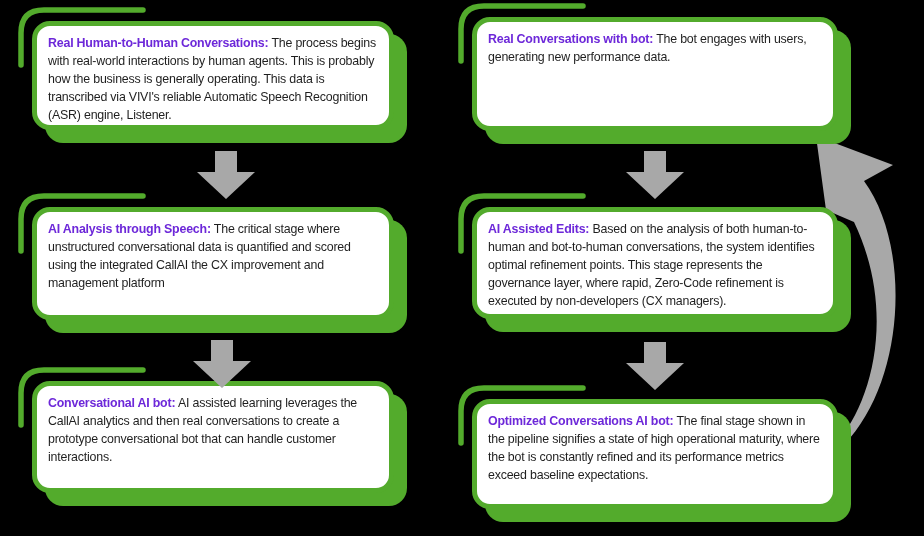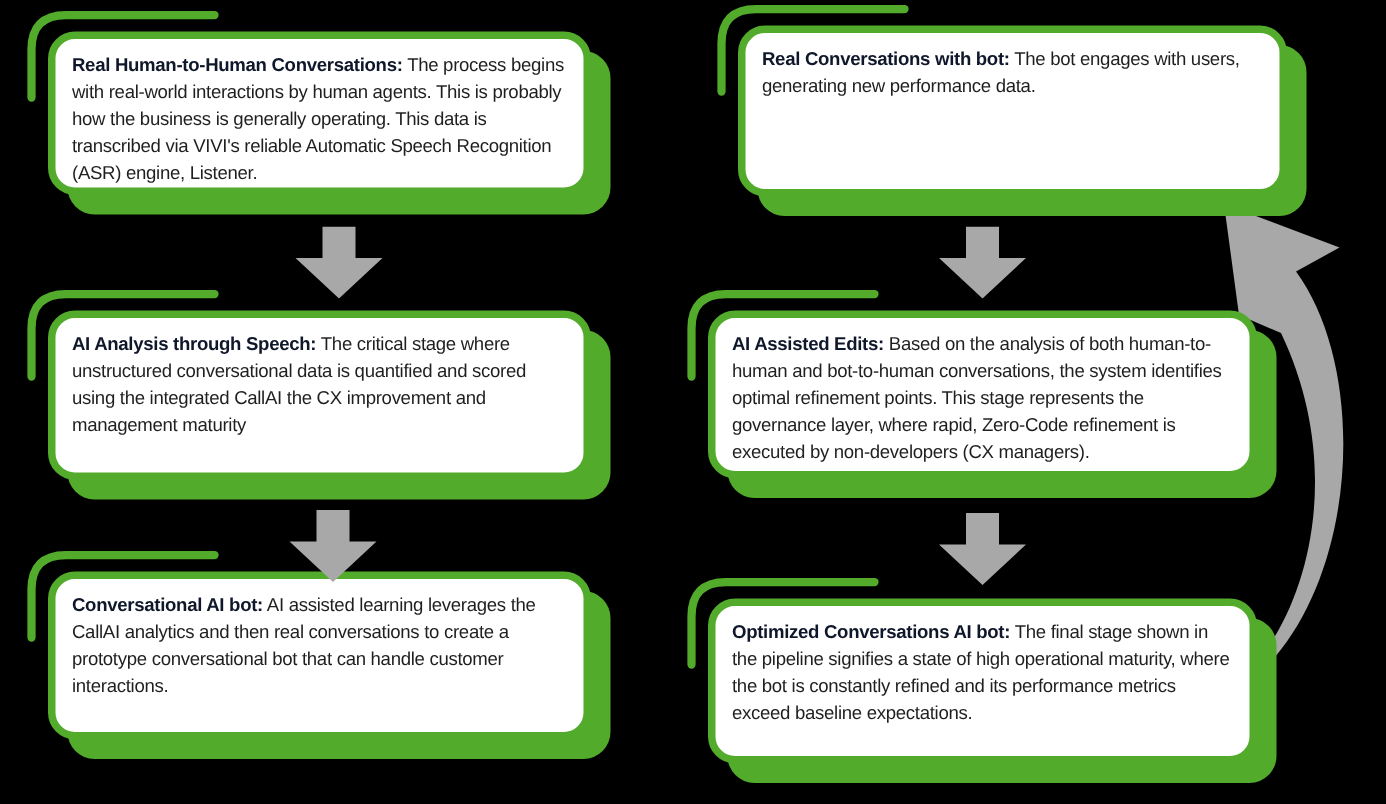--- a/index.html
+++ b/index.html
@@ -24,31 +24,31 @@
     border:5px solid var(--accent-green);
     border-radius:18px;
     box-shadow:13px 13px 0 0 var(--accent-green);
     padding:8px 11px;
   }
   .card-text{
     margin:0;
     font-size:12.4px;line-height:18px;letter-spacing:-0.2px;
     color:var(--text-color);
   }
-  .card-text strong{font-weight:bold;color:#0f172a;}
+  .card-text strong{font-weight:bold;color:#6d28d9;}
   .corner-accent{
     position:absolute;left:-14px;top:-14px;width:132px;height:66px;
     pointer-events:none;
   }
   .down-arrow{position:absolute;width:60px;height:48px;}
   
   .c-l1{left:32px;top:21px;width:362px;height:109px;}
   .c-l2{left:32px;top:207px;width:362px;height:113px;}
   .c-l3{left:32px;top:381px;width:362px;height:112px;}
-  .c-r1{left:472px;top:17px;width:366px;height:114px;margin-left:20px;}
+  .c-r1{left:472px;top:17px;width:366px;height:114px;}
   .c-r2{left:472px;top:207px;width:366px;height:112px;}
   .c-r3{left:472px;top:399px;width:366px;height:110px;}
   
   .a-l1{left:196px;top:151px;}
   .a-l2{left:192px;top:340px;}
   .a-r1{left:625px;top:151px;}
   .a-r2{left:625px;top:342px;}
 </style>
 </head>
 <body>
@@ -66,21 +66,21 @@
     <div class="card-body">
       <p class="card-text"><strong>Real Human-to-Human Conversations:</strong> <span>The process begins with real-world interactions by human agents. This is probably how the business is generally operating. This data is transcribed via VIVI's reliable Automatic Speech Recognition (ASR) engine, Listener.</span></p>
     </div>
   </div>
 
   <div class="card c-l2">
     <svg class="corner-accent" viewBox="0 0 132 66">
       <path d="M125 3 H26 Q3 3 3 26 V58" fill="none" stroke="#53ab2c" stroke-width="5.5" stroke-linecap="round"></path>
     </svg>
     <div class="card-body">
-      <p class="card-text"><strong>AI Analysis through Speech:</strong> <span>The critical stage where unstructured conversational data is quantified and scored using the integrated CallAI the CX improvement and management maturity</span></p>
+      <p class="card-text"><strong>AI Analysis through Speech:</strong> <span>The critical stage where unstructured conversational data is quantified and scored using the integrated CallAI the CX improvement and management platform</span></p>
     </div>
   </div>
 
   <div class="card c-l3">
     <svg class="corner-accent" viewBox="0 0 132 66">
       <path d="M125 3 H26 Q3 3 3 26 V58" fill="none" stroke="#53ab2c" stroke-width="5.5" stroke-linecap="round"></path>
     </svg>
     <div class="card-body">
       <p class="card-text"><strong>Conversational AI bot:</strong> <span>AI assisted learning leverages the CallAI analytics and then real conversations to create a prototype conversational bot that can handle customer interactions.</span></p>
     </div>

